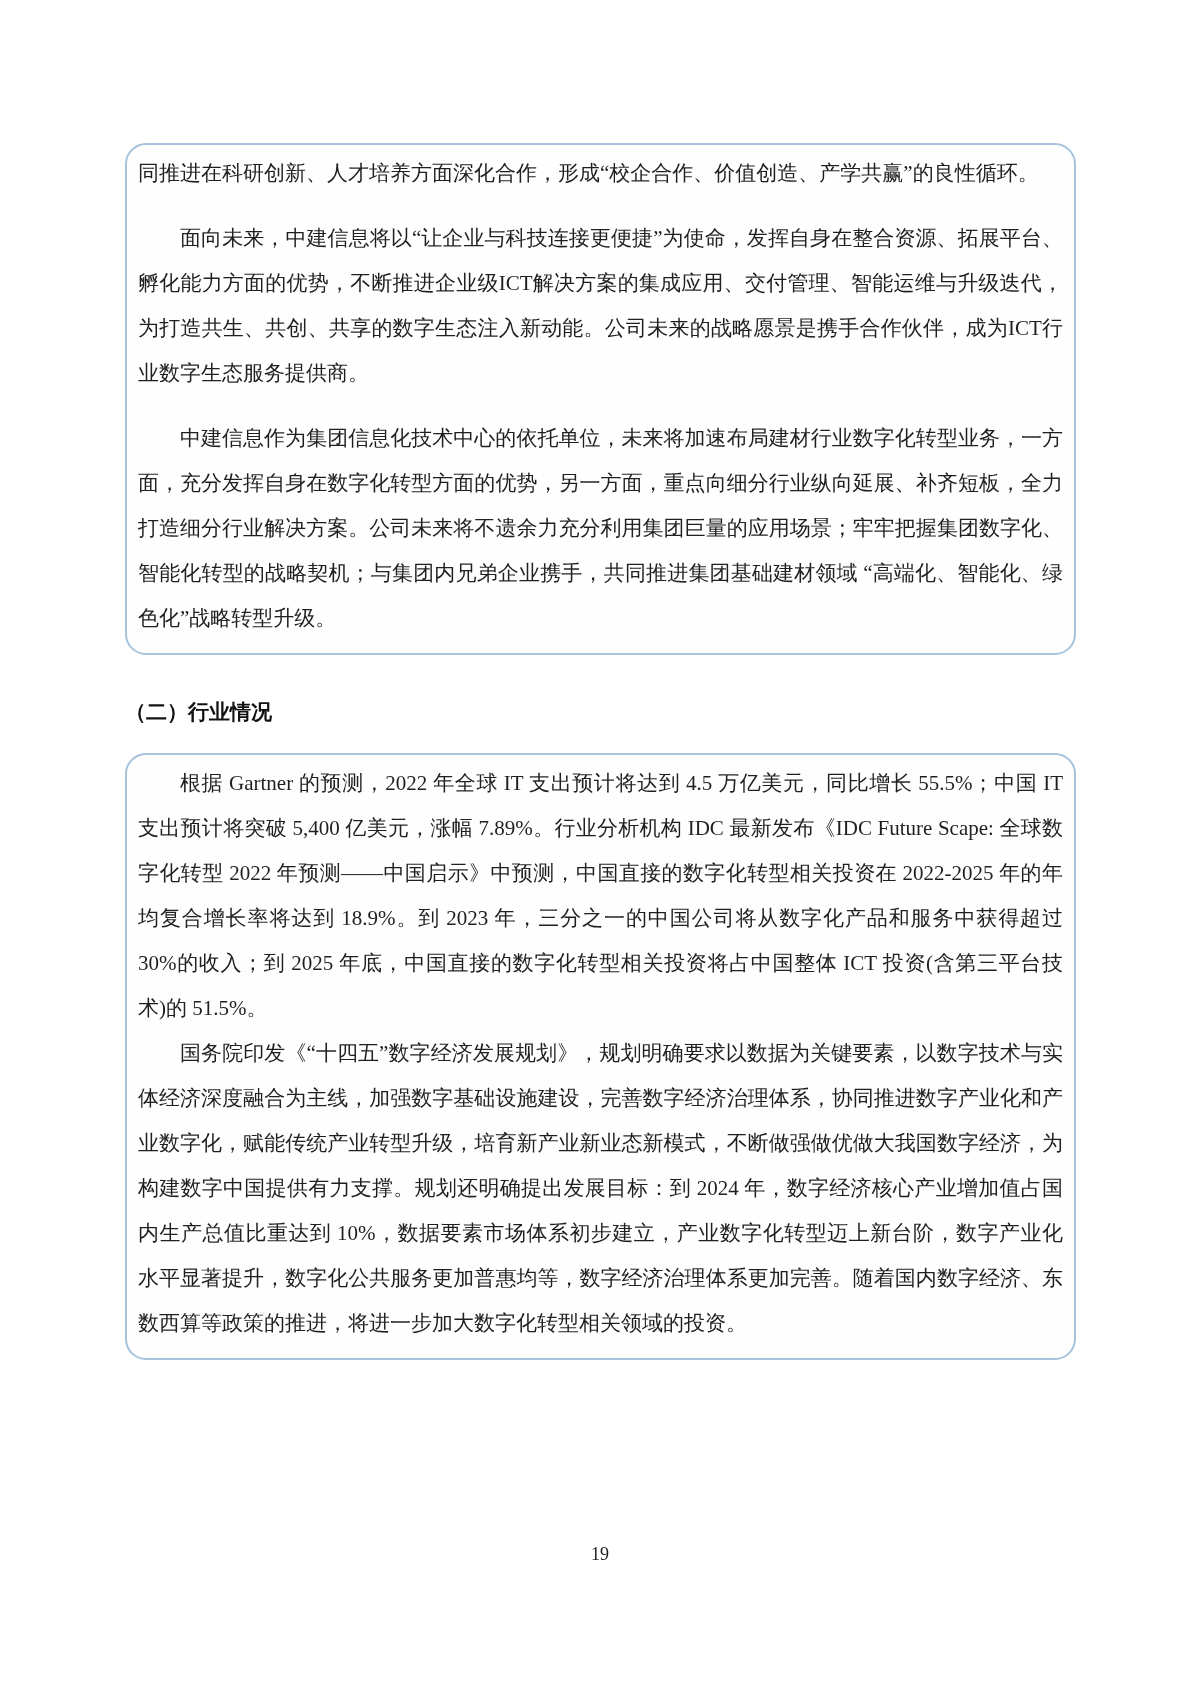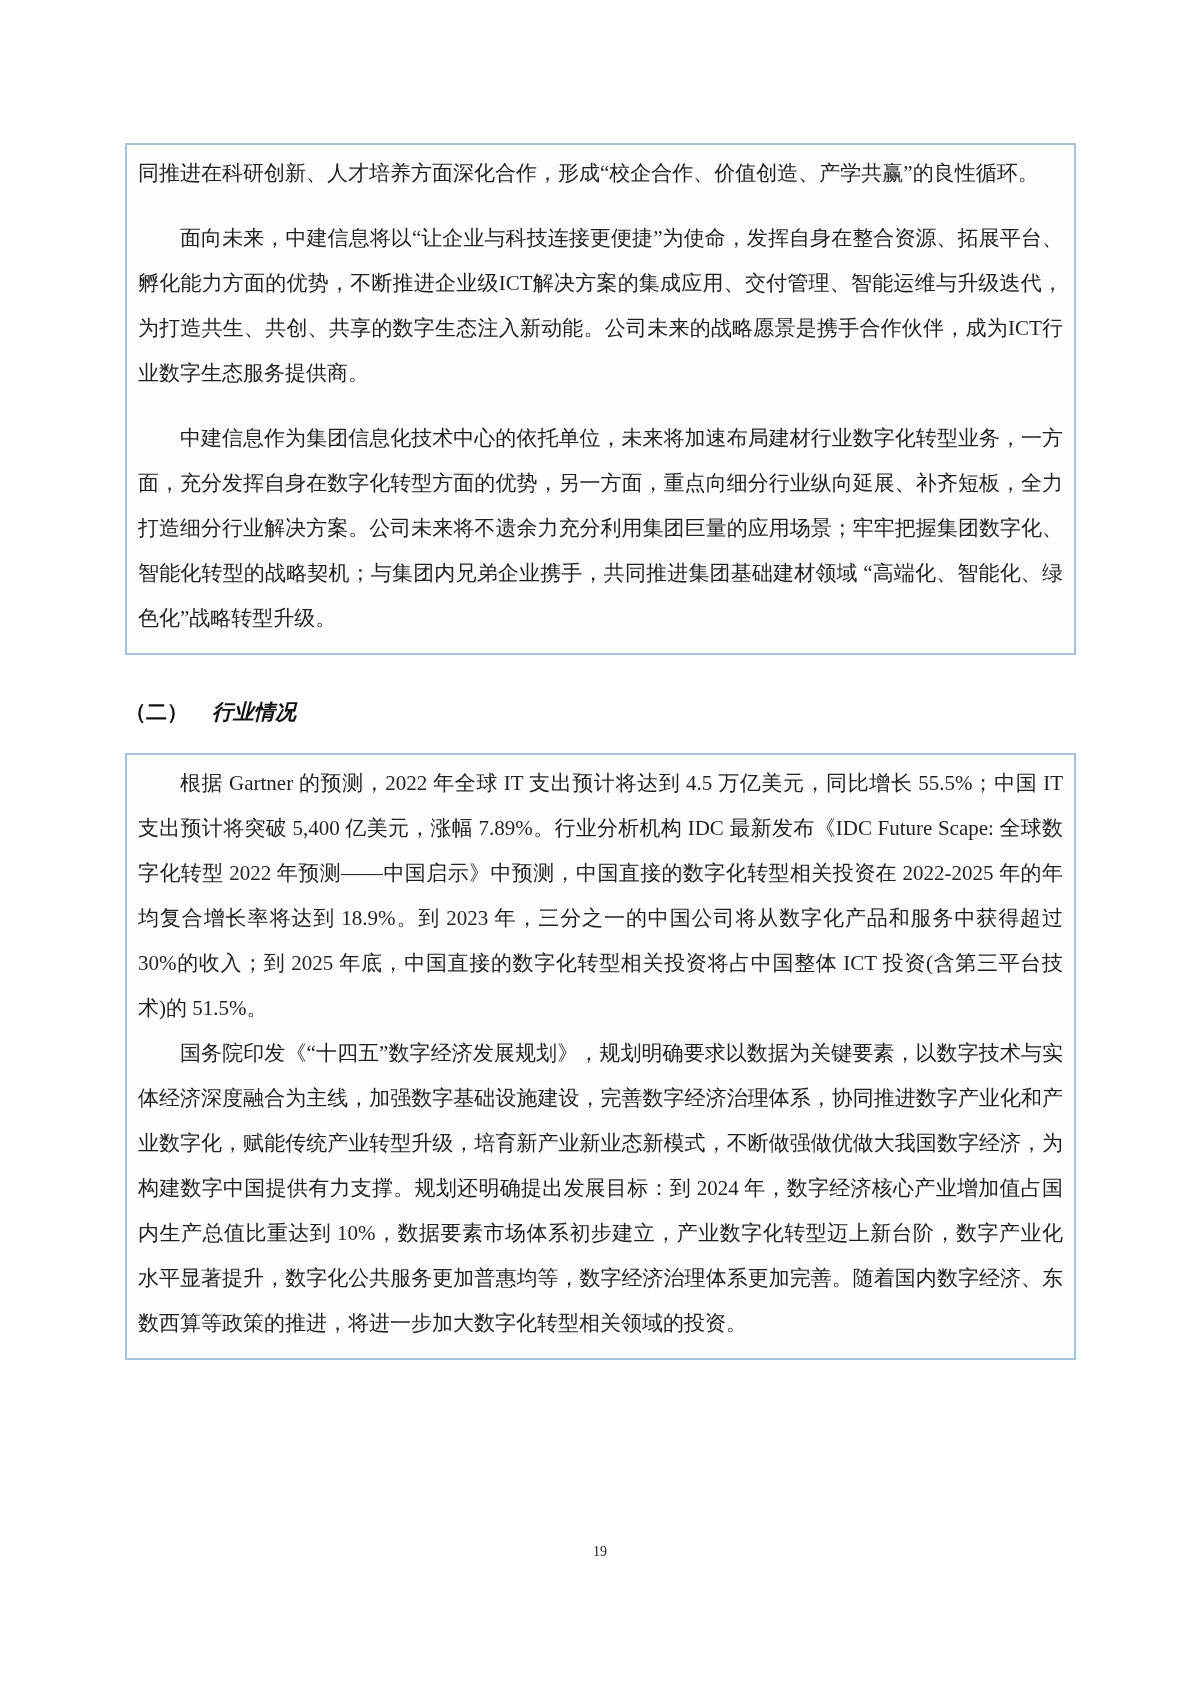--- a/index.html
+++ b/index.html
@@ -1,15 +1,15 @@
 <!DOCTYPE html>
 <html><head>
 <meta charset="utf-8">
 <style>
-  * { margin: 0; padding: 0; box-sizing: border-box; }
+  * { margin: 0; padding: 0; box-sizing: border-box; border-radius: 21px; }
   html, body {
     background: #ffffff;
   }
   body {
     width: 1200px;
     height: 1697px;
     font-family: "Liberation Serif", "DejaVu Serif", serif;
     color: #1f1f1f;
     position: relative;
     overflow: hidden;
@@ -49,30 +49,28 @@
     margin-top: 0;
   }
   .section-heading {
     margin: 42px 0 26px 0;
     font-size: 21px;
     font-weight: bold;
     color: #111111;
     line-height: 30px;
   }
   .heading-title {
-    margin-left: 24px;
-    font-style: italic;
   }
   .page-number {
     position: absolute;
     top: 1544px;
     left: 0;
     width: 100%;
     text-align: center;
-    font-size: 14px;
+    font-size: 18px;
     color: #222222;
   }
 </style>
 </head>
 <body>
 
 <div class="page">
   <div class="content">
 
     <div class="text-box box1">

